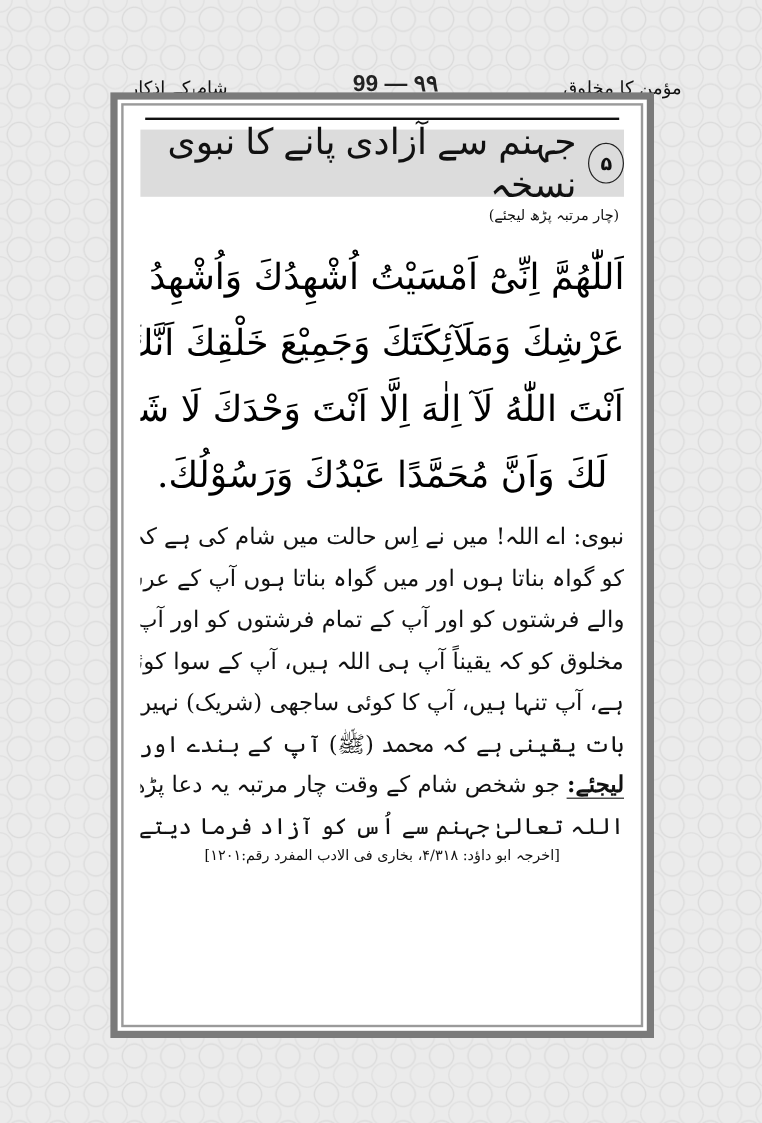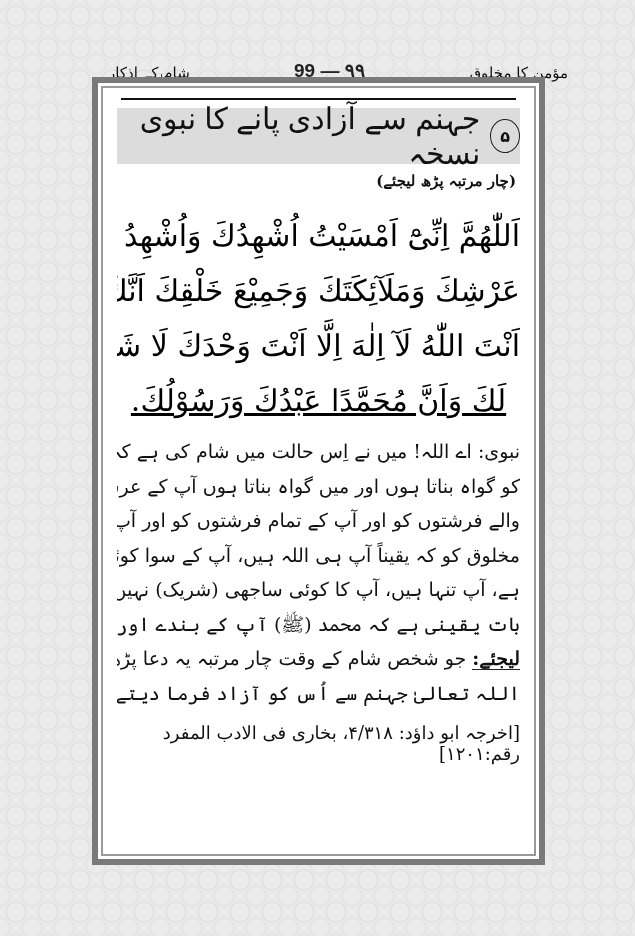--- a/index.html
+++ b/index.html
@@ -115,44 +115,42 @@
       box-sizing: border-box;
     }
     .title-text {
       font-family: Liberation Sans, sans-serif;
       font-size: 30px;
       color: #111;
     }
     .instruction {
       margin-top: 8px;
       font-family: "DejaVu Serif", serif;
-      font-size: 15px;
+      font-size: 12px;
       color: #111;
       text-align: right;
       padding-right: 4px;
-      font-weight: bold;
     }
     .arabic-block {
       margin-top: 18px;
       direction: rtl;
     }
     .arabic-line {
       font-family: "DejaVu Serif", serif;
       font-size: 30px;
       line-height: 55px;
       color: #000;
       text-align: justify;
       text-align-last: justify;
       white-space: nowrap;
       overflow: hidden;
     }
     .arabic-line.last {
       text-align: left;
       text-align-last: center;
-      text-decoration: underline;
     }
     .urdu-block {
       margin-top: 6px;
     }
     .urdu-line {
       font-family: "DejaVu Serif", serif;
       font-size: 19px;
       line-height: 34.5px;
       color: #111;
       text-align: justify;
@@ -162,25 +160,25 @@
     }
     .urdu-line.short {
       text-align: right;
       text-align-last: right;
     }
     .virtue-label {
       font-weight: bold;
       border-bottom: 1.5px solid #222;
     }
     .reference {
-      margin-top: 12px;
-      font-family: "DejaVu Serif", serif;
-      font-size: 18px;
-      color: #111;
-      text-align: right;
+      margin-top: 0;
+      font-family: "DejaVu Serif", serif;
+      font-size: 12px;
+      color: #111;
+      text-align: center;
     }
   </style>
 </head>
 <body>
 
 <div class="header">
   <span class="left-title">شام کے اذکار</span>
   <span class="page-num">99 — ۹۹</span>
   <span class="right-title">مؤمن کا مخلوق</span>
 </div>

